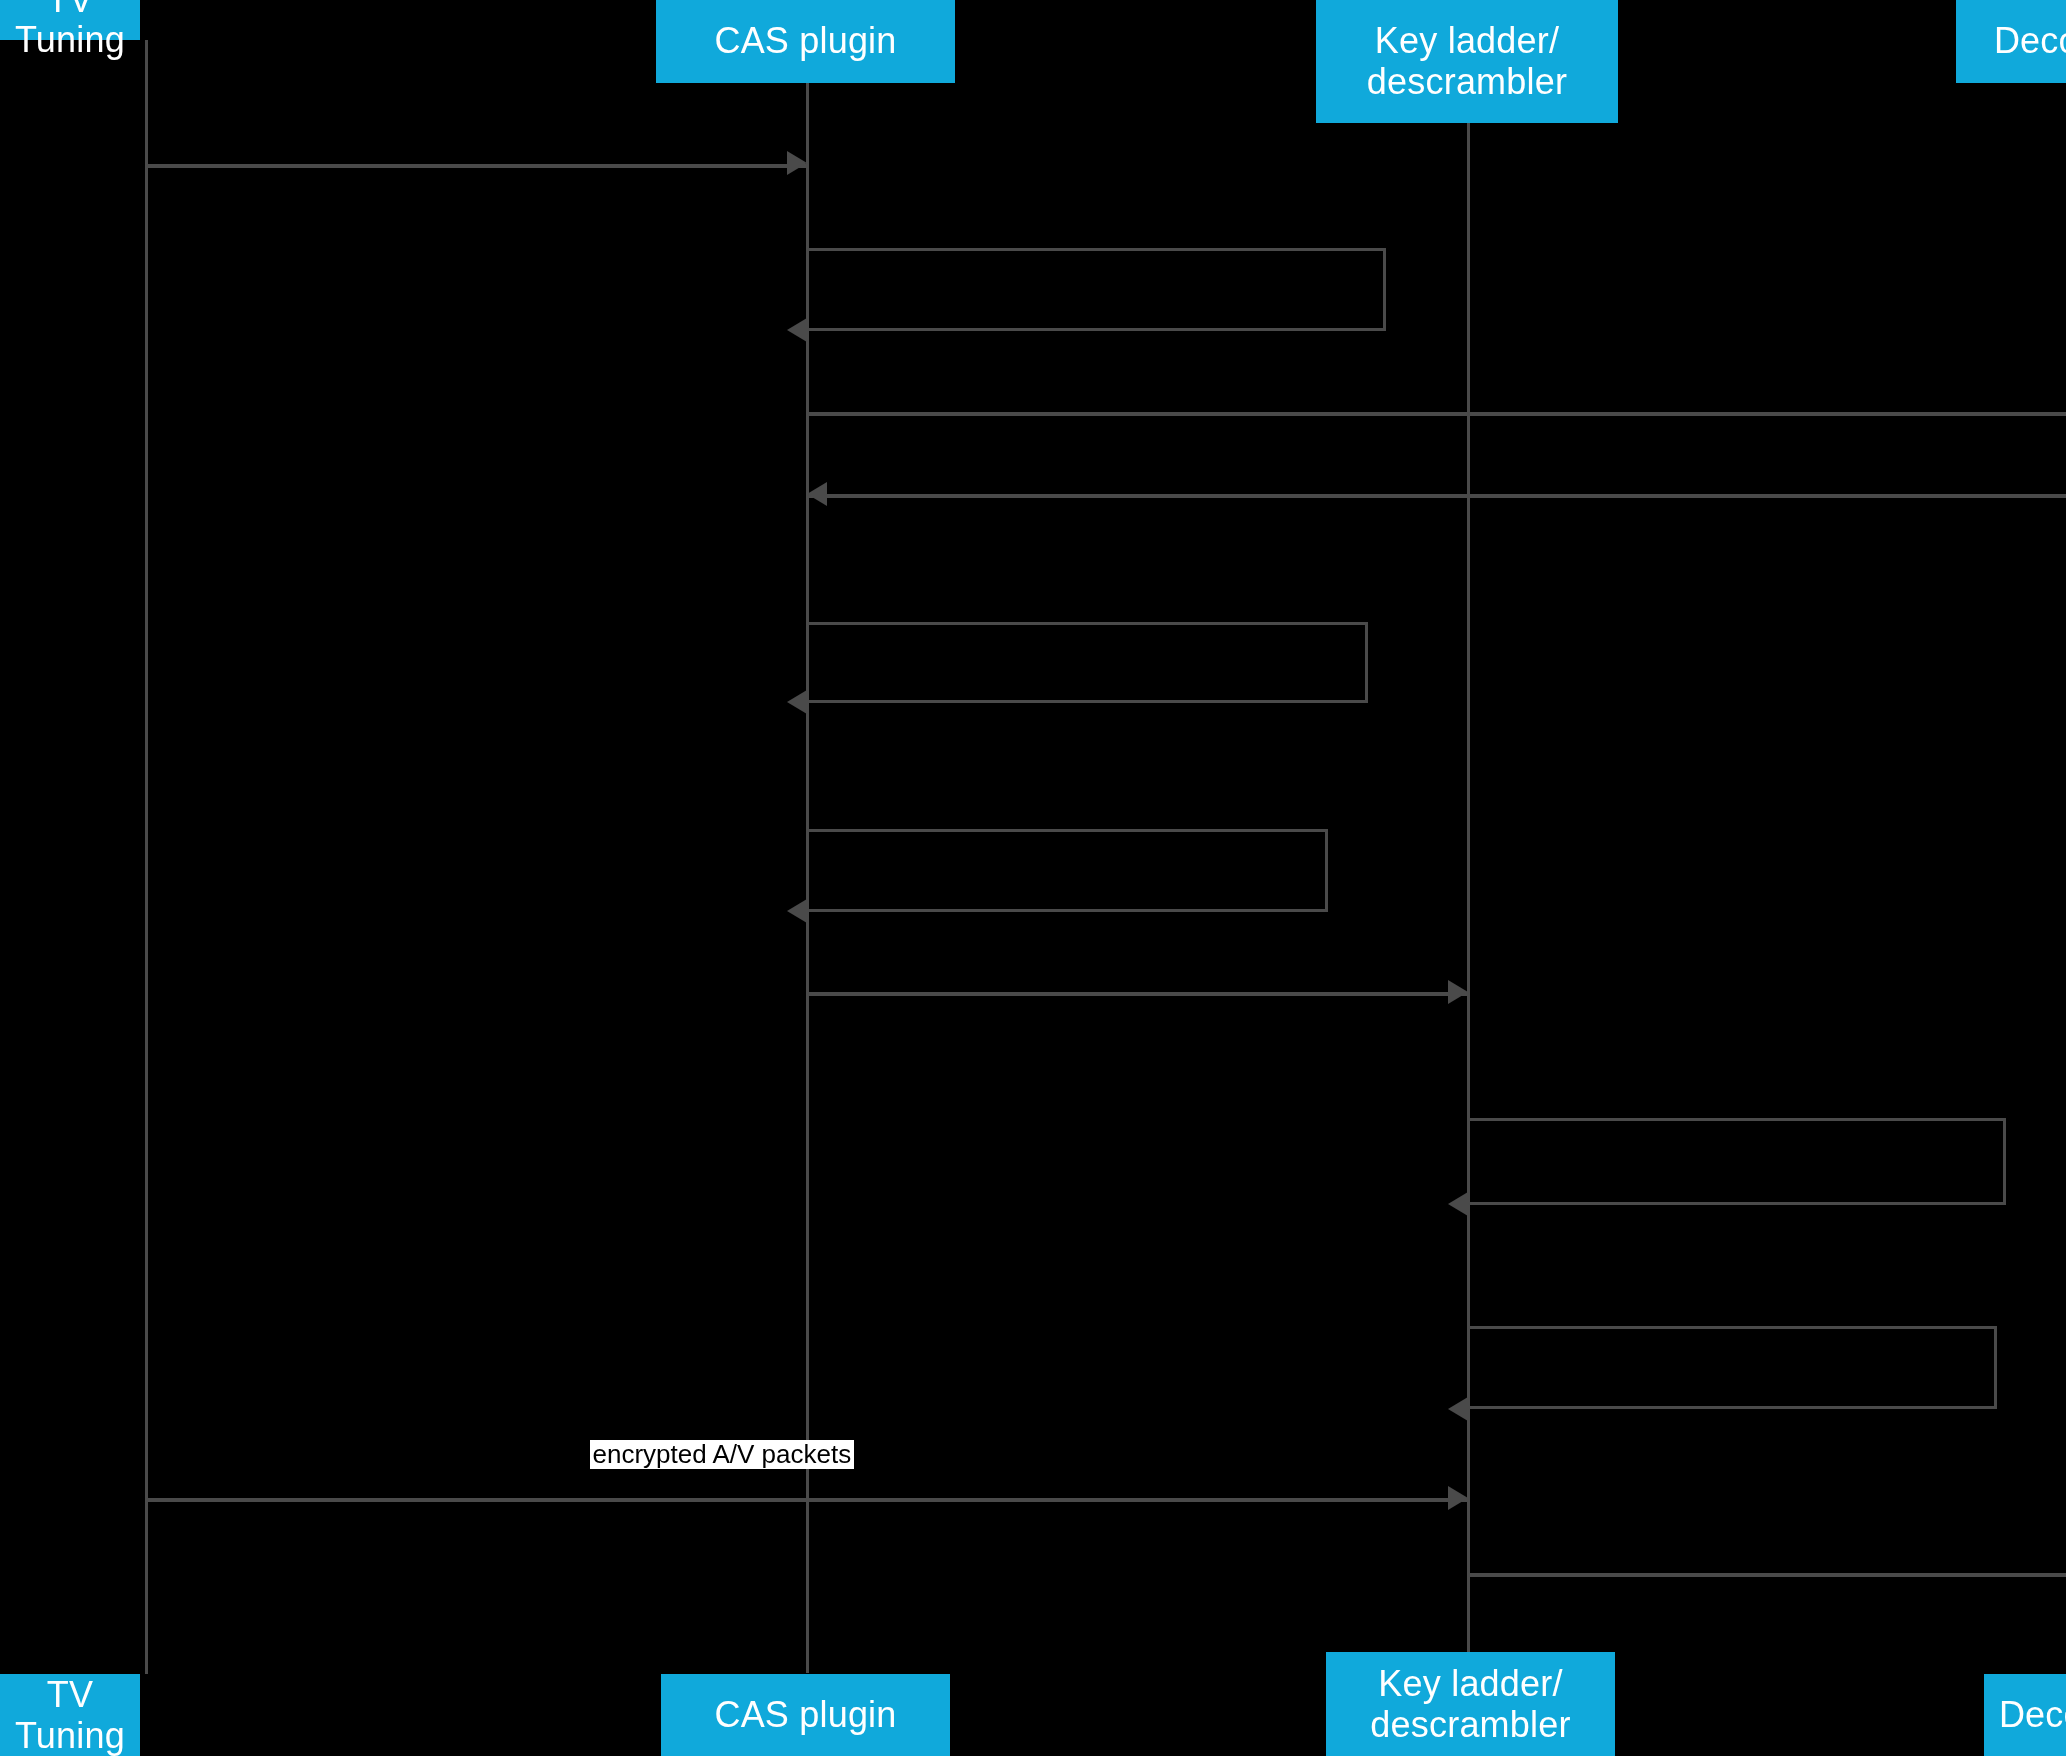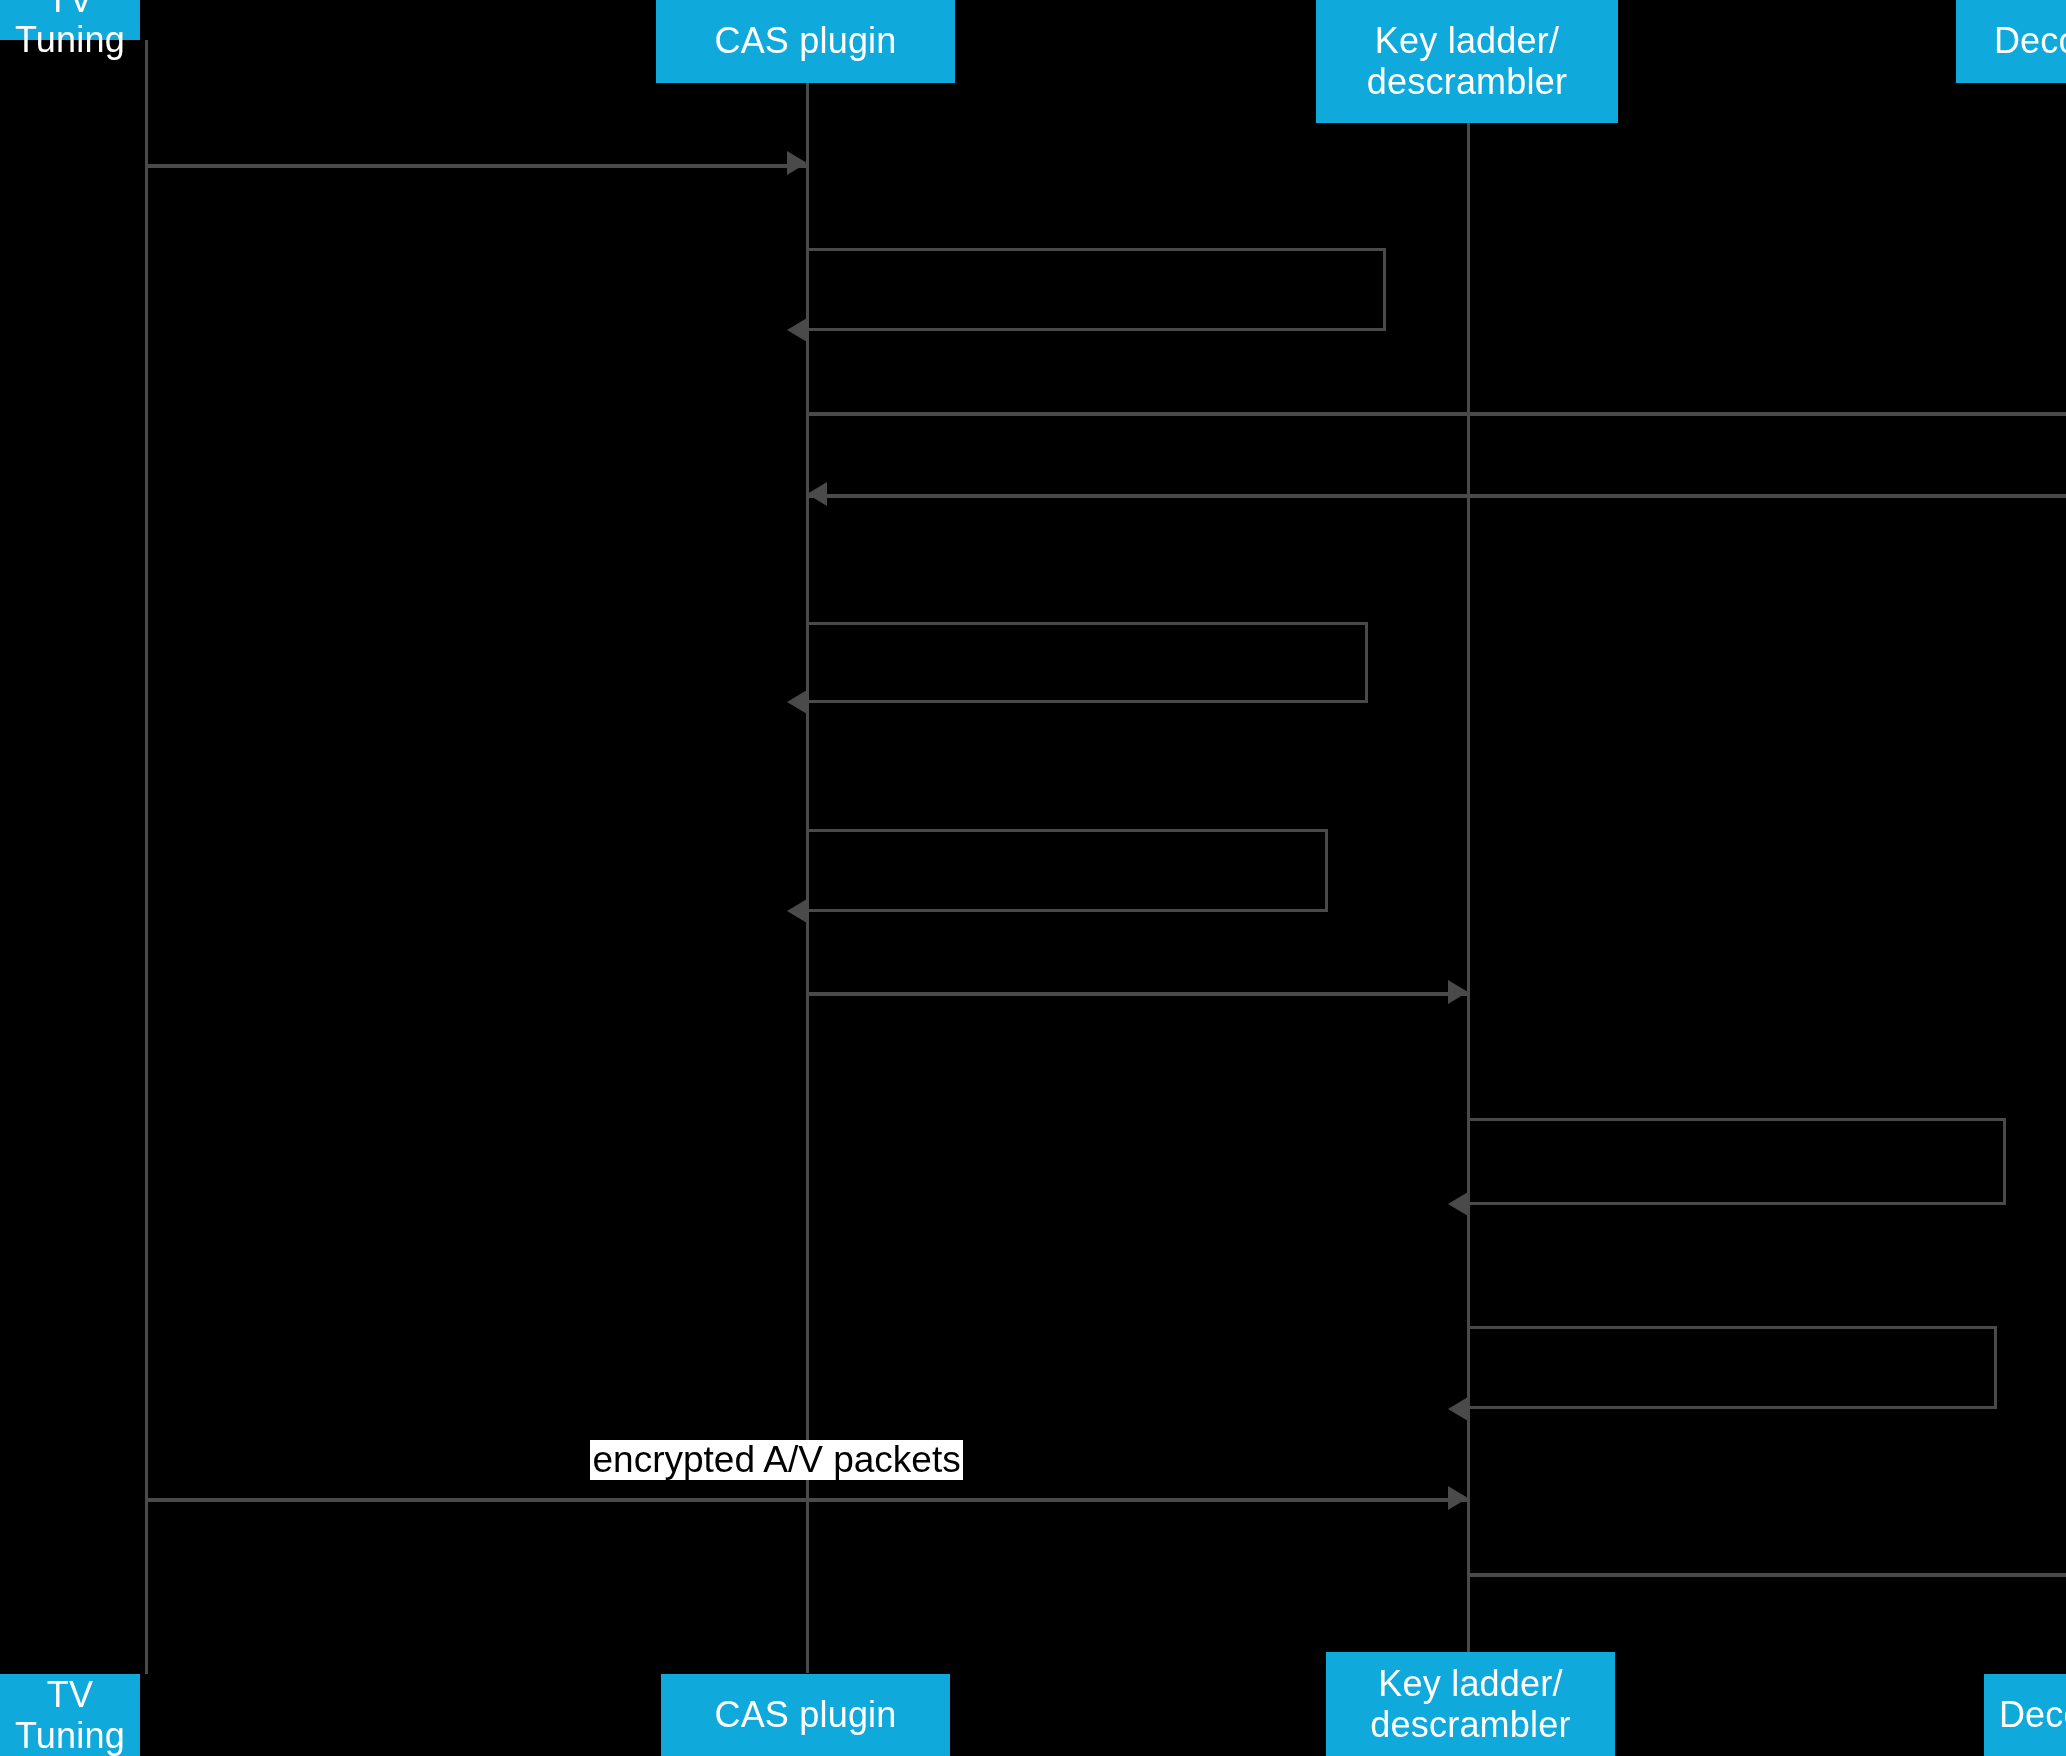--- a/index.html
+++ b/index.html
@@ -73,21 +73,21 @@
     border-right: 3.7px solid #4A4A4A;
     border-bottom: 3.7px solid #4A4A4A;
     border-left: 0;
     box-sizing: border-box;
     background: transparent;
     z-index: 3;
   }
   
   .msg-label {
     position: absolute;
-    font-size: 37px;
+    font-size: 26px;
     line-height: 1.05;
     white-space: nowrap;
     z-index: 6;
     color: #000000;
   }
   .msg-label.boxed {
     color: #000000;
     background: #FFFFFF;
     padding: 0.8px 2.5px;
   }

